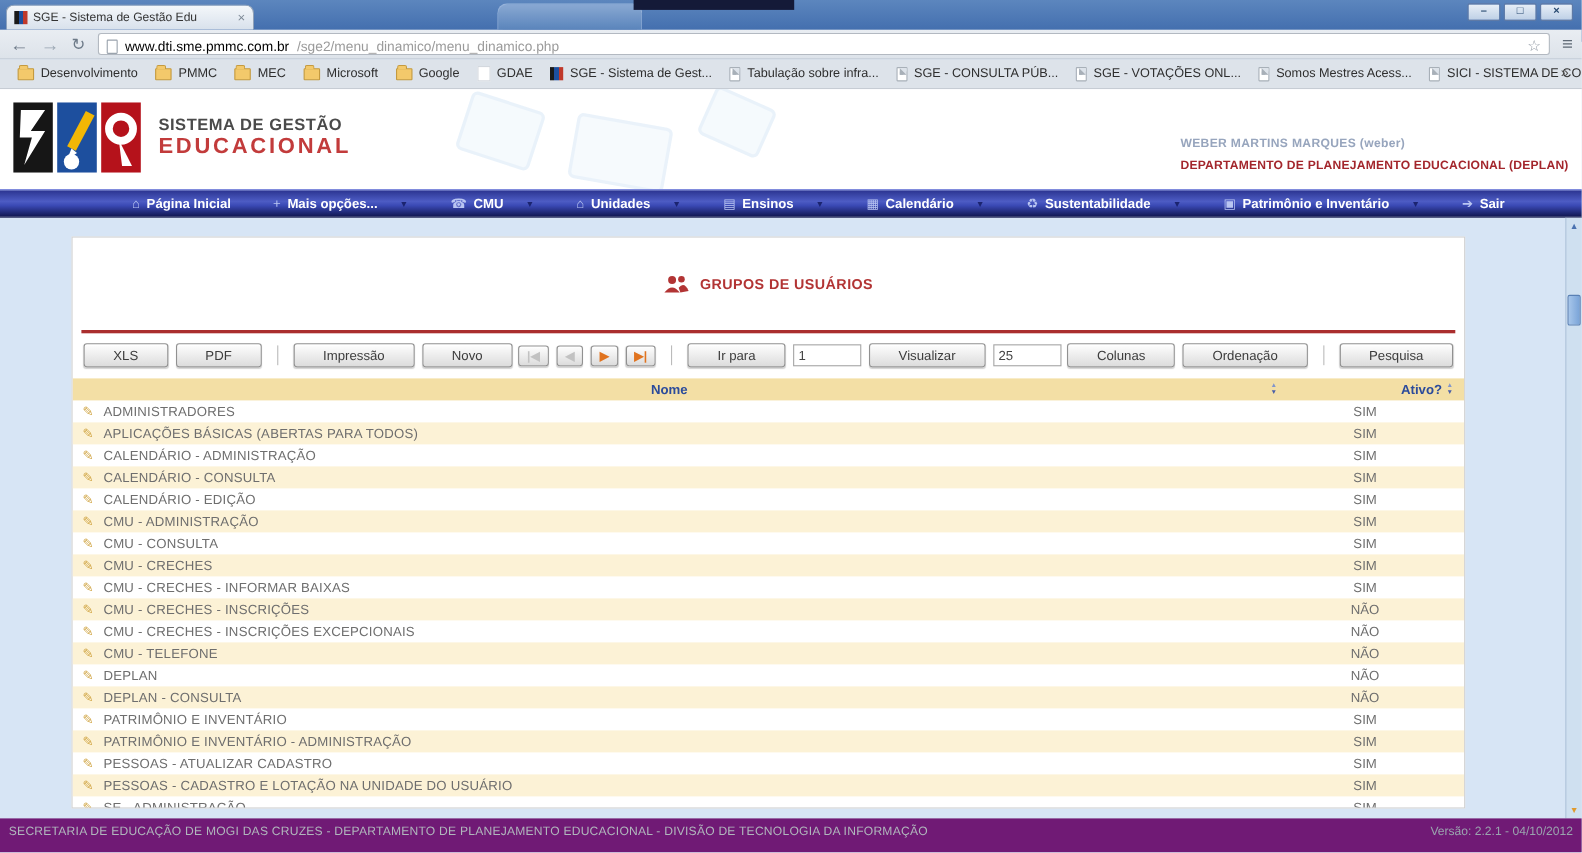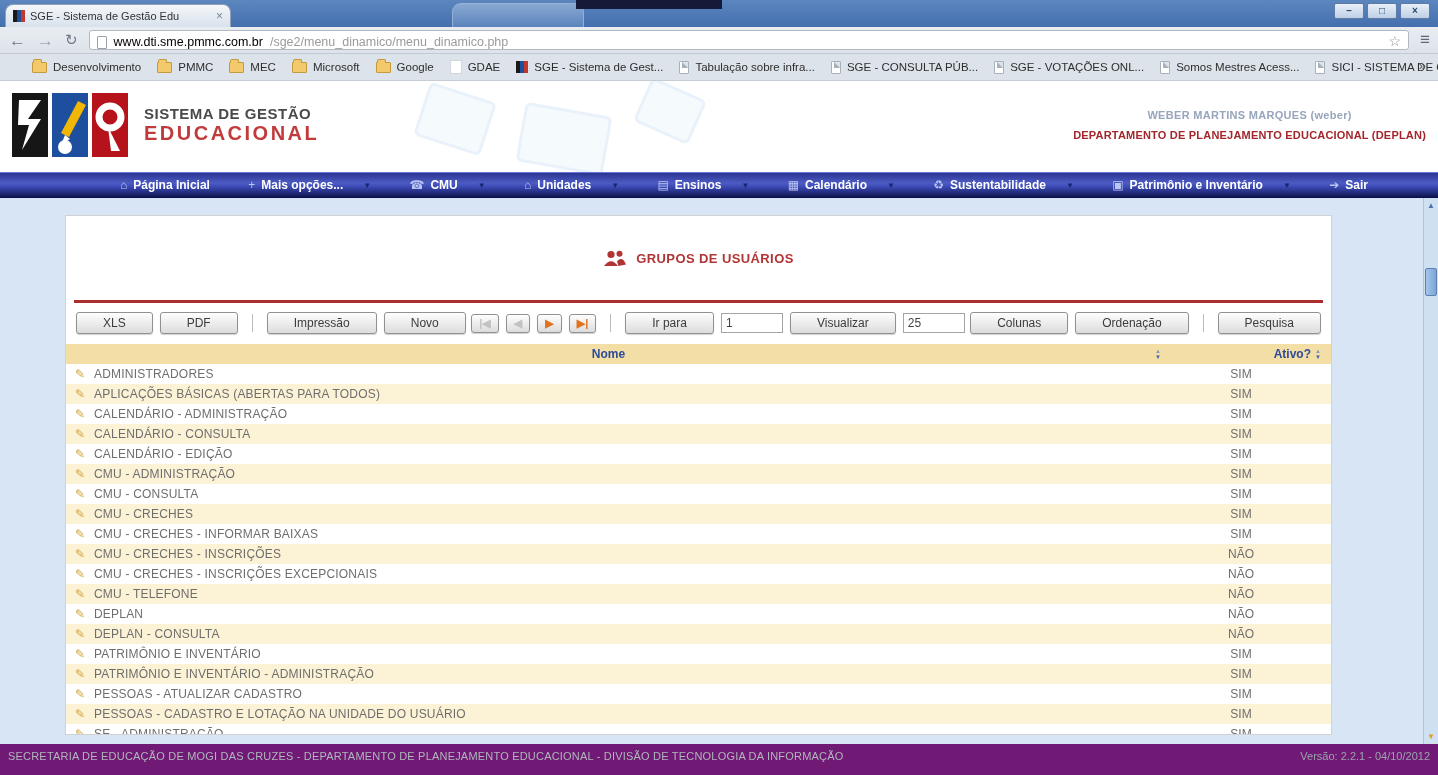--- a/index.html
+++ b/index.html
@@ -32,21 +32,21 @@
   .nav-btn.fwd { color:#9aa6b2; }
   .reload-btn { font-size:15px; color:#6d7a88; cursor:pointer; }
   .omnibox { flex:1; height:20px; background:#fff; border:1px solid #b3b9c1; border-radius:3px;
     display:flex; align-items:flex-end; padding:0 7px; gap:7px; font-size:12.5px; }
   .doc-ico { width:10px; height:13px; background:#fff; border:1px solid #9aa3ad; border-radius:1px; flex:0 0 10px; }
   .url-path { color:#9b9b9b; }
   .star { margin-left:auto; font-size:14px; color:#8a939e; cursor:pointer; }
   .menu-btn { font-size:17px; color:#5f6a76; cursor:pointer; letter-spacing:-1px; }
 
   .bookmarks-bar { position:absolute; top:54px; left:0; right:0; height:27px; background:#dde3ea;
-    border-bottom:1px solid #c6ccd4; display:flex; align-items:center; padding:0 24px; font-size:11.5px; color:#2e2e2e; }
+    border-bottom:1px solid #c6ccd4; display:flex; align-items:center; padding:0 8px; font-size:11.5px; color:#2e2e2e; }
   .bm { display:inline-flex; align-items:center; gap:6px; padding:3px 8px; cursor:pointer; white-space:nowrap; }
   .bm-icon { display:inline-block; position:relative; }
   .ic-folder { width:15px; height:11px; background:#f3c96b; border:1px solid #c49a3f; border-radius:1px; }
   .ic-folder::before { content:""; position:absolute; top:-4px; left:0; width:7px; height:3px;
     background:#f3c96b; border:1px solid #c49a3f; border-bottom:none; border-radius:2px 2px 0 0; }
   .ic-blank { width:12px; height:14px; background:#fff; border:1px solid #d3d8de; }
   .ic-sge { width:12px; height:12px; background:linear-gradient(90deg,#1a1a1a 0 33%,#1d4f9e 33% 66%,#c0392b 66% 100%); }
   .ic-page { width:10px; height:13px; background:#fff; border:1px solid #a8b0b8; border-radius:1px; }
   .ic-page::before { content:""; position:absolute; top:0; right:0; width:0; height:0;
     border:3px solid; border-color:#dde3ea #dde3ea #a8b0b8 #a8b0b8; }
@@ -55,21 +55,21 @@
   
   .app-header { position:absolute; top:81px; left:0; right:0; height:91px; background:#fff; overflow:hidden; }
   .wm { position:absolute; border:3px solid #e1edf8; border-radius:6px; background:#f2f8fd; opacity:.7; }
   .wm1 { left:420px; top:10px; width:70px; height:56px; transform:rotate(18deg); }
   .wm2 { left:520px; top:28px; width:88px; height:60px; transform:rotate(10deg); }
   .wm3 { left:640px; top:6px; width:60px; height:48px; transform:rotate(24deg); }
   .logo { position:absolute; left:12px; top:12px; display:flex; align-items:center; }
   .logo-text { margin-left:14px; }
   .logo-line1 { color:#4a4a4a; font-weight:bold; font-size:15px; letter-spacing:.5px; }
   .logo-line2 { color:#c23b3b; font-weight:bold; font-size:20px; letter-spacing:2.5px; }
-  .user-info { position:absolute; right:12px; top:28px; text-align:center; }
+  .user-info { position:absolute; right:12px; top:44px; text-align:left; }
   .user-name { color:#97a5bd; font-size:11px; font-weight:bold; letter-spacing:.3px; }
   .user-dept { color:#a3262c; font-size:11px; font-weight:bold; margin-top:8px; letter-spacing:.2px; }
 
   
   .main-nav { position:absolute; top:172px; left:0; right:0; height:26px;
     background:linear-gradient(#2b3490 0%, #4d5cc4 42%, #3a49b4 58%, #101650 100%);
     border-top:1px solid #6a76d6; border-bottom:1px solid #0a0f45;
     display:flex; align-items:center; justify-content:space-between; padding:0 70px 0 120px; }
   .nav-item { display:inline-flex; align-items:center; gap:6px; color:#fff; font-weight:bold;
     font-size:12px; cursor:pointer; white-space:nowrap; }

